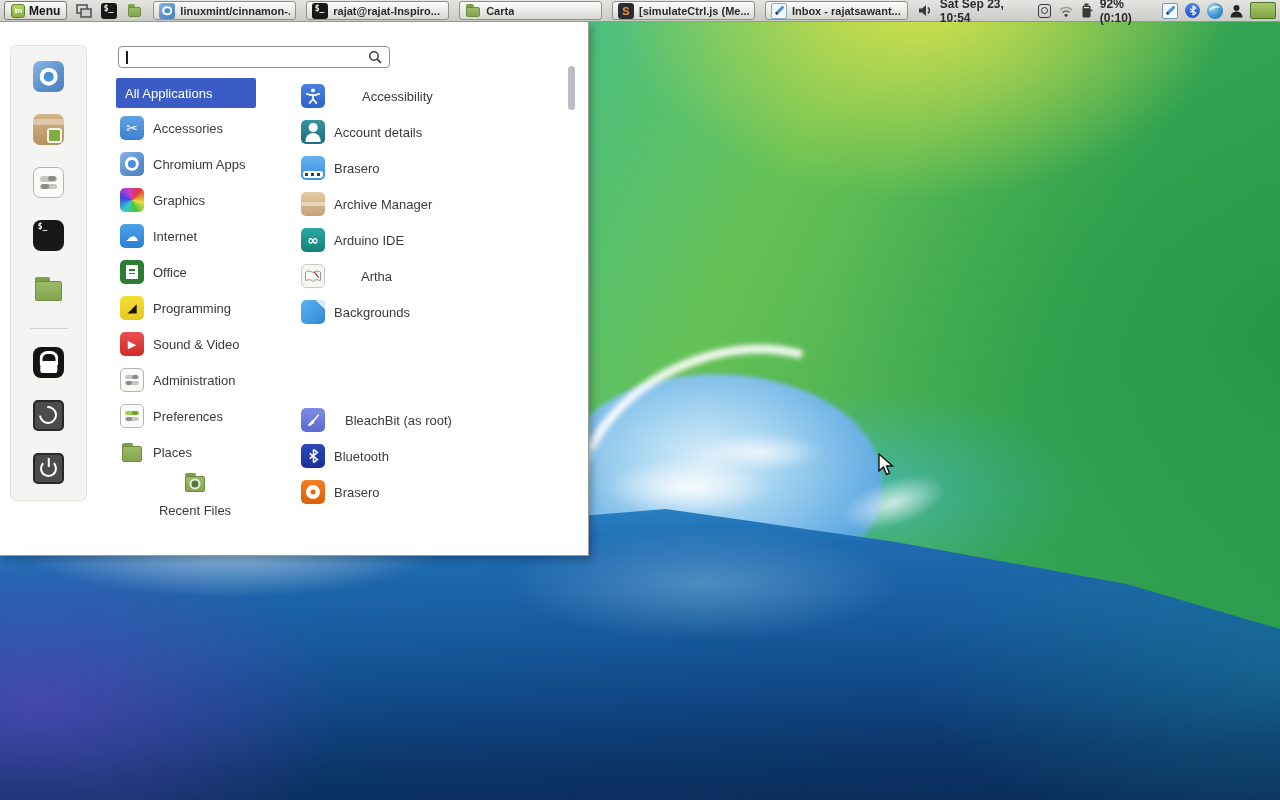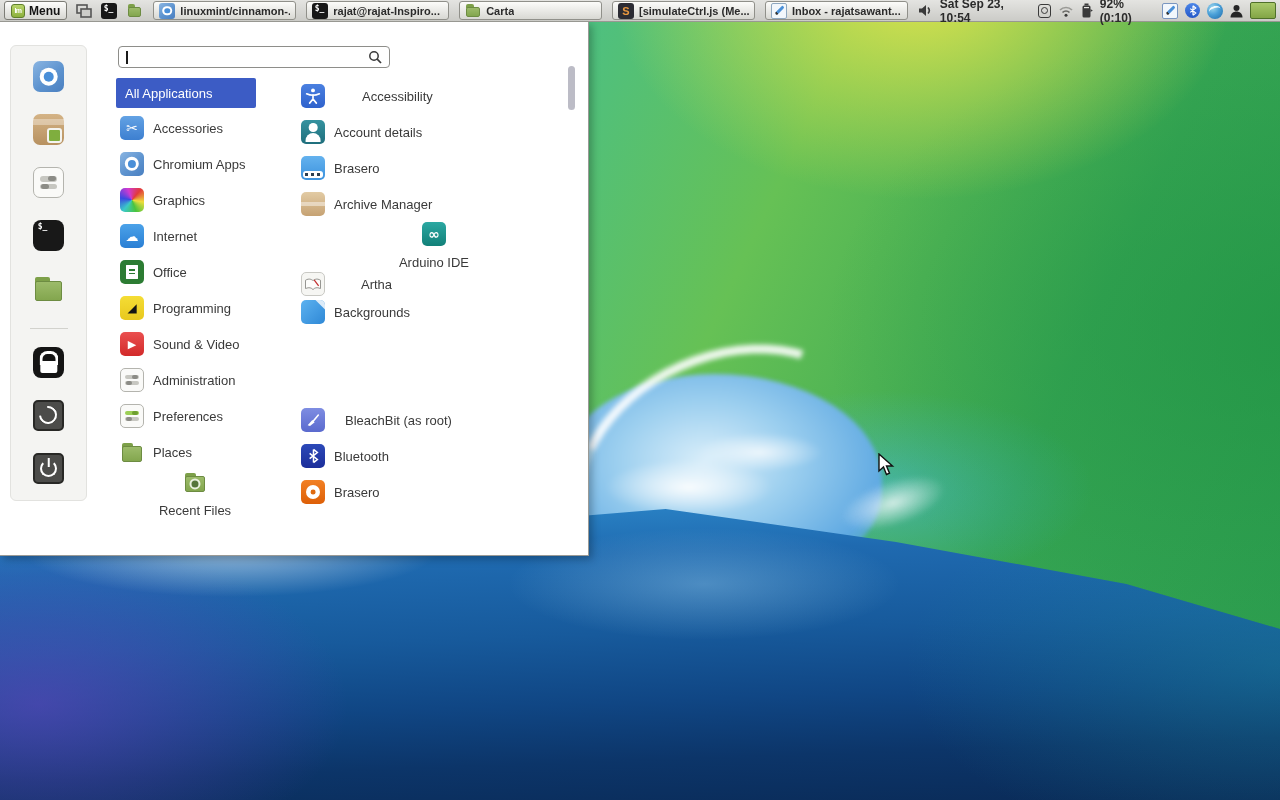--- a/index.html
+++ b/index.html
@@ -437,25 +437,25 @@
     <span class="lbl">Account details</span>
   </div>
   <div class="app-row" style="top:128px;">
     <span class="ic ic24 i-applets"></span>
     <span class="lbl">Brasero</span>
   </div>
   <div class="app-row" style="top:164px;">
     <span class="ic ic24 i-archive"></span>
     <span class="lbl">Archive Manager</span>
   </div>
-  <div class="app-row" style="top:200px;flex-direction:column;">
+  <div class="app-row" style="top:200px;">
     <span class="ic ic24 i-arduino"></span>
     <span class="lbl">Arduino IDE</span>
   </div>
-  <div class="app-row" style="top:244px;gap:36px;">
+  <div class="app-row" style="top:236px;gap:36px;">
     <span class="ic ic24 i-artha">
       <svg width="18" height="16" viewBox="0 0 24 20">
           <path d="M2 5 C7 2 10 4 12 5.5 C14 4 17 2 22 5 V16 C17 14 14 15 12 17.5 C10 15 7 14 2 16 Z" fill="#fdfdfb" stroke="#8a8a86" stroke-width="1.2"></path>
           <path d="M13.5 4.5 L19.5 12.5" stroke="#c23030" stroke-width="1.6"></path>
         </svg>
     </span>
     <span class="lbl">Artha</span>
   </div>
   <div class="app-row" style="top:272px;">
     <span class="ic ic24 i-backgrounds"></span>

